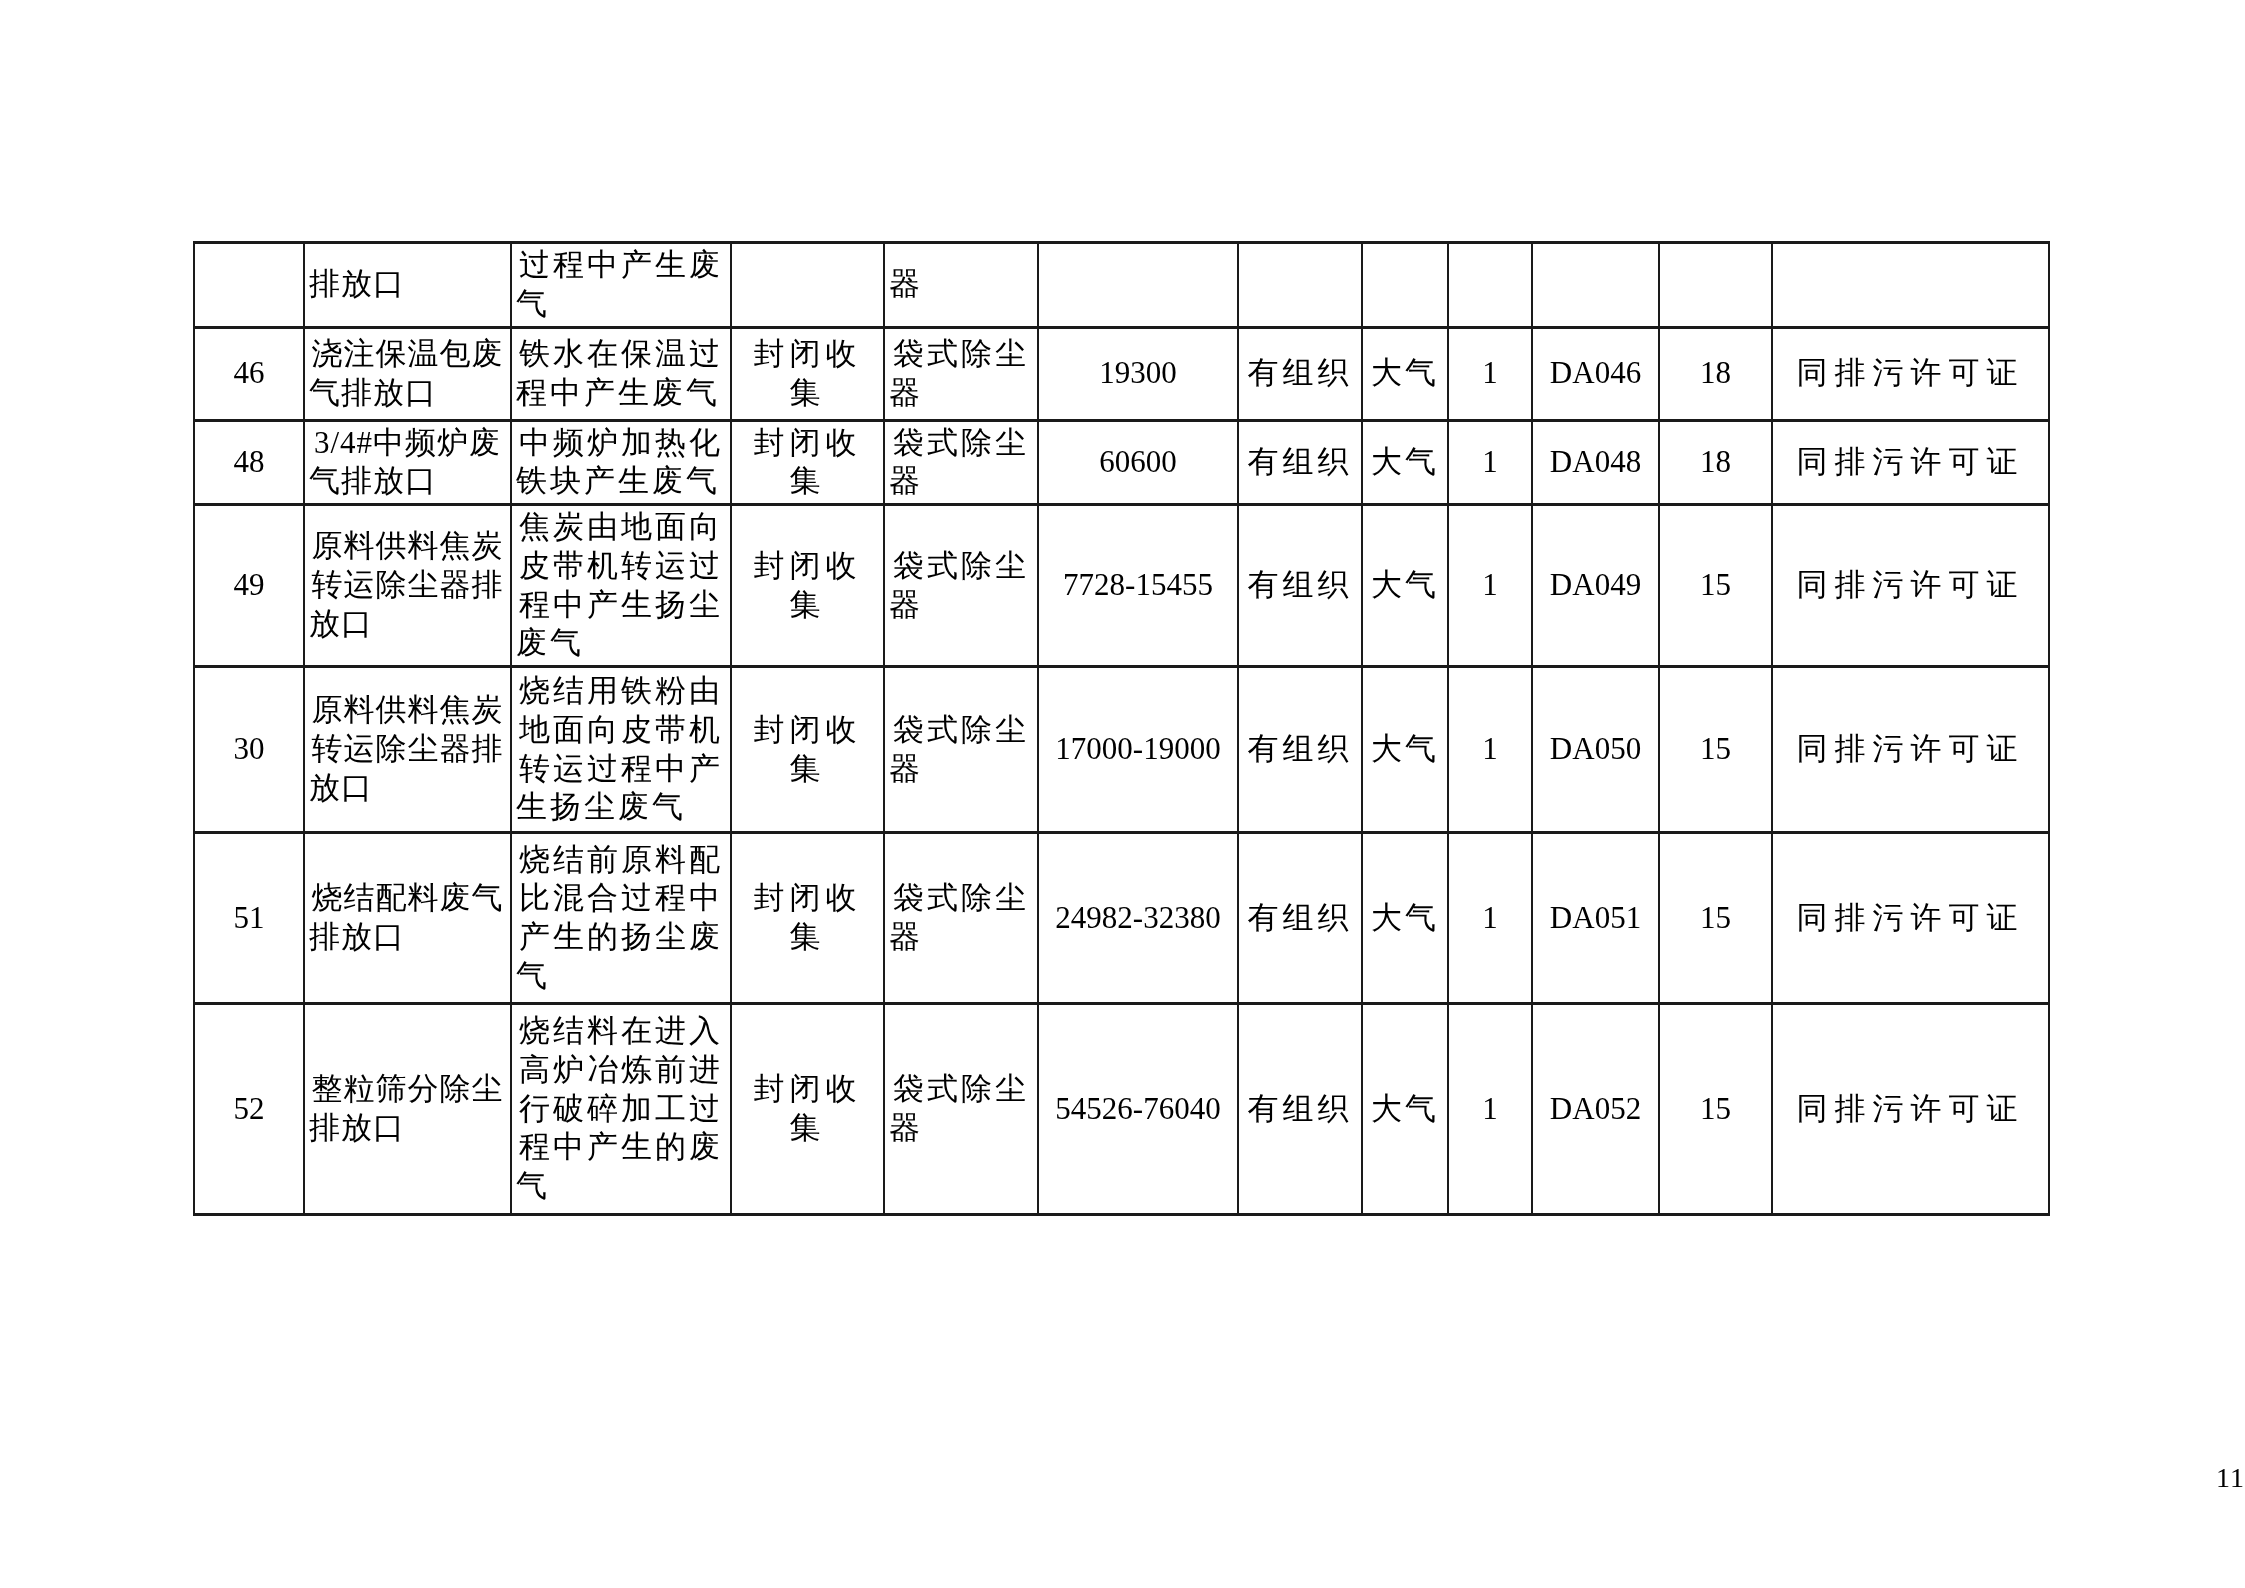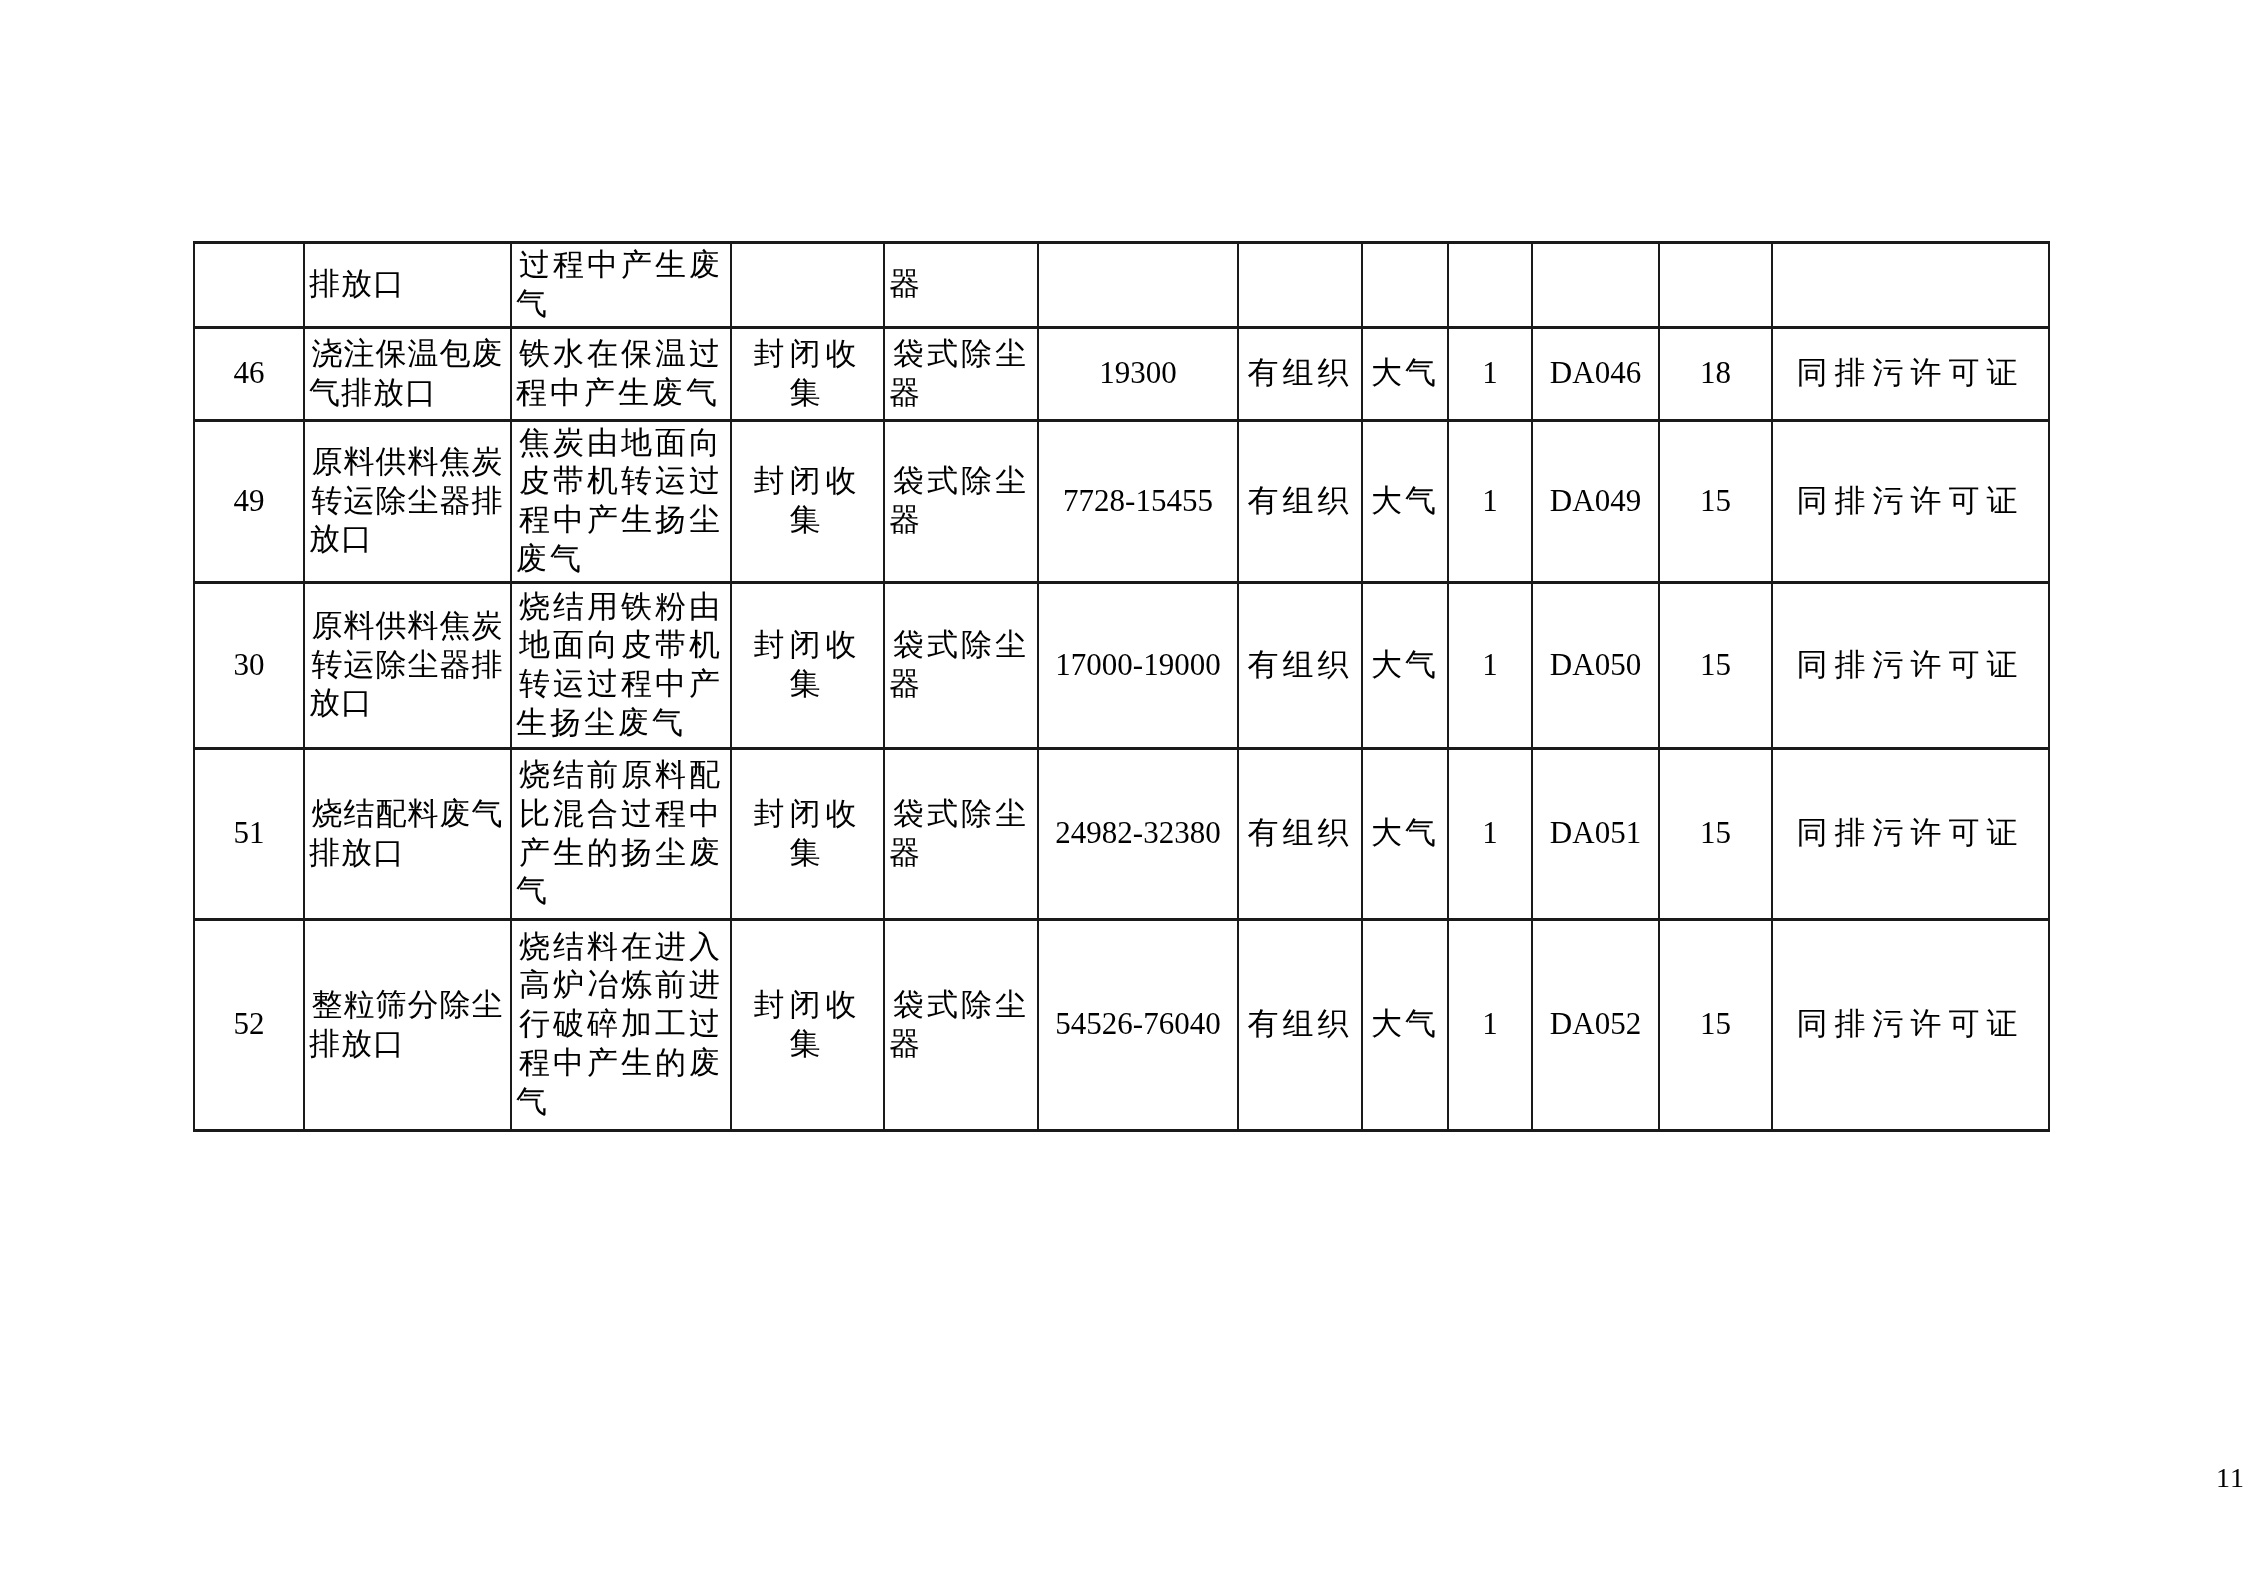--- a/index.html
+++ b/index.html
@@ -108,20 +108,34 @@
           <td class="c3">封闭收集</td>
           <td class="c4">袋式除尘器</td>
           <td class="c5">19300</td>
           <td class="c6">有组织</td>
           <td class="c7">大气</td>
           <td class="c8">1</td>
           <td class="c9">DA046</td>
           <td class="c10">18</td>
           <td class="c11">同排污许可证</td>
         </tr>
+        <tr class="r3">
+          <td class="c0">48</td>
+          <td class="c1">3/4#中频炉废气排放口</td>
+          <td class="c2">中频炉加热化铁块产生废气</td>
+          <td class="c3">封闭收集</td>
+          <td class="c4">袋式除尘器</td>
+          <td class="c5">60600</td>
+          <td class="c6">有组织</td>
+          <td class="c7">大气</td>
+          <td class="c8">1</td>
+          <td class="c9">DA048</td>
+          <td class="c10">18</td>
+          <td class="c11">同排污许可证</td>
+        </tr>
         <tr class="r4">
           <td class="c0">49</td>
           <td class="c1">原料供料焦炭转运除尘器排放口</td>
           <td class="c2">焦炭由地面向皮带机转运过程中产生扬尘废气</td>
           <td class="c3">封闭收集</td>
           <td class="c4">袋式除尘器</td>
           <td class="c5">7728-15455</td>
           <td class="c6">有组织</td>
           <td class="c7">大气</td>
           <td class="c8">1</td>

